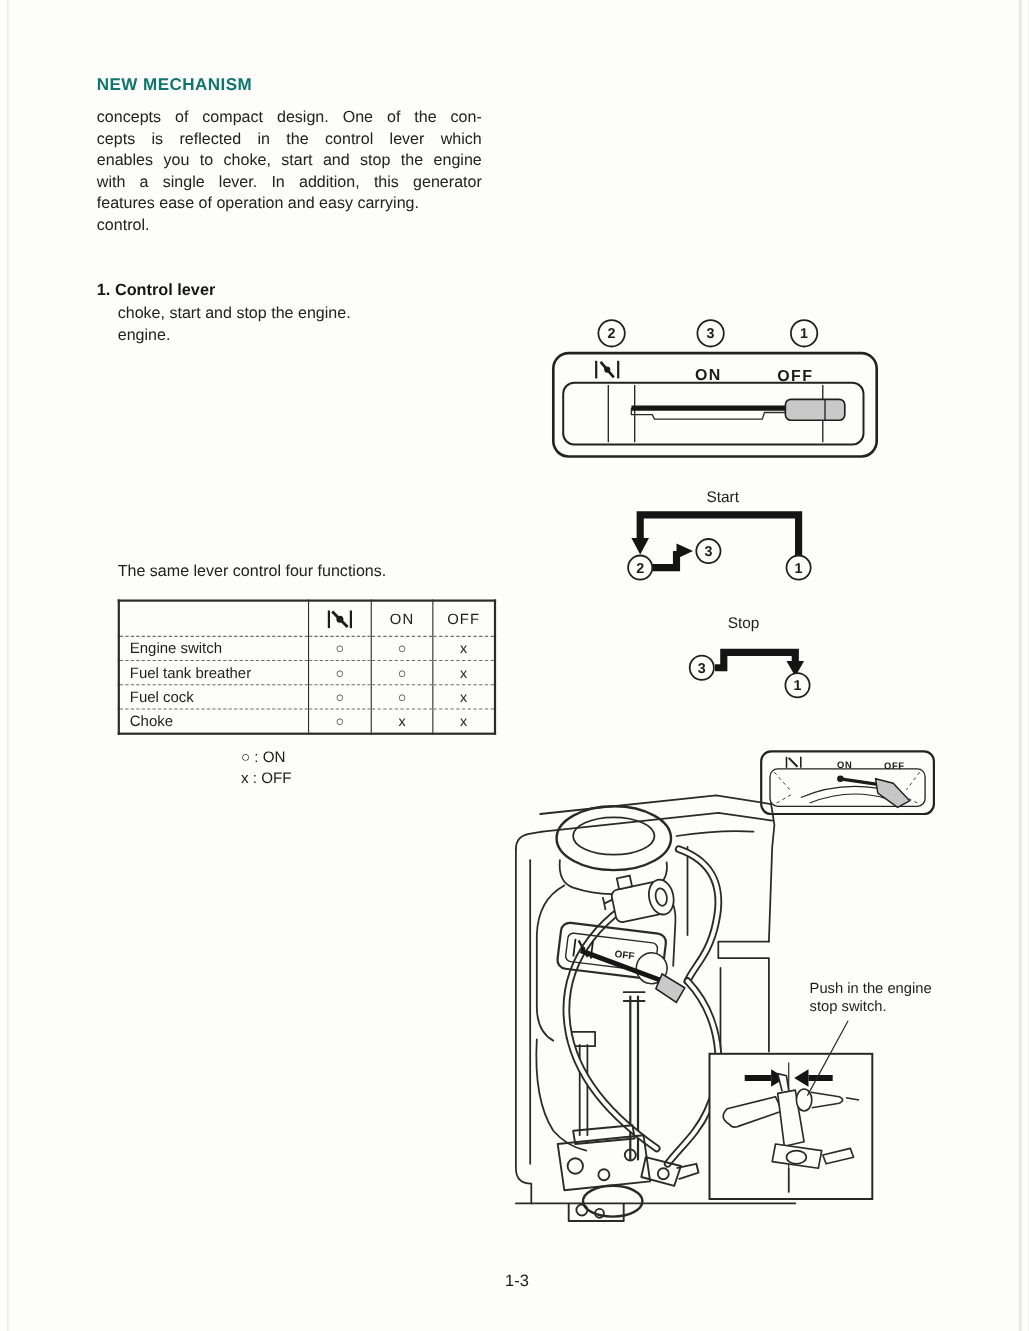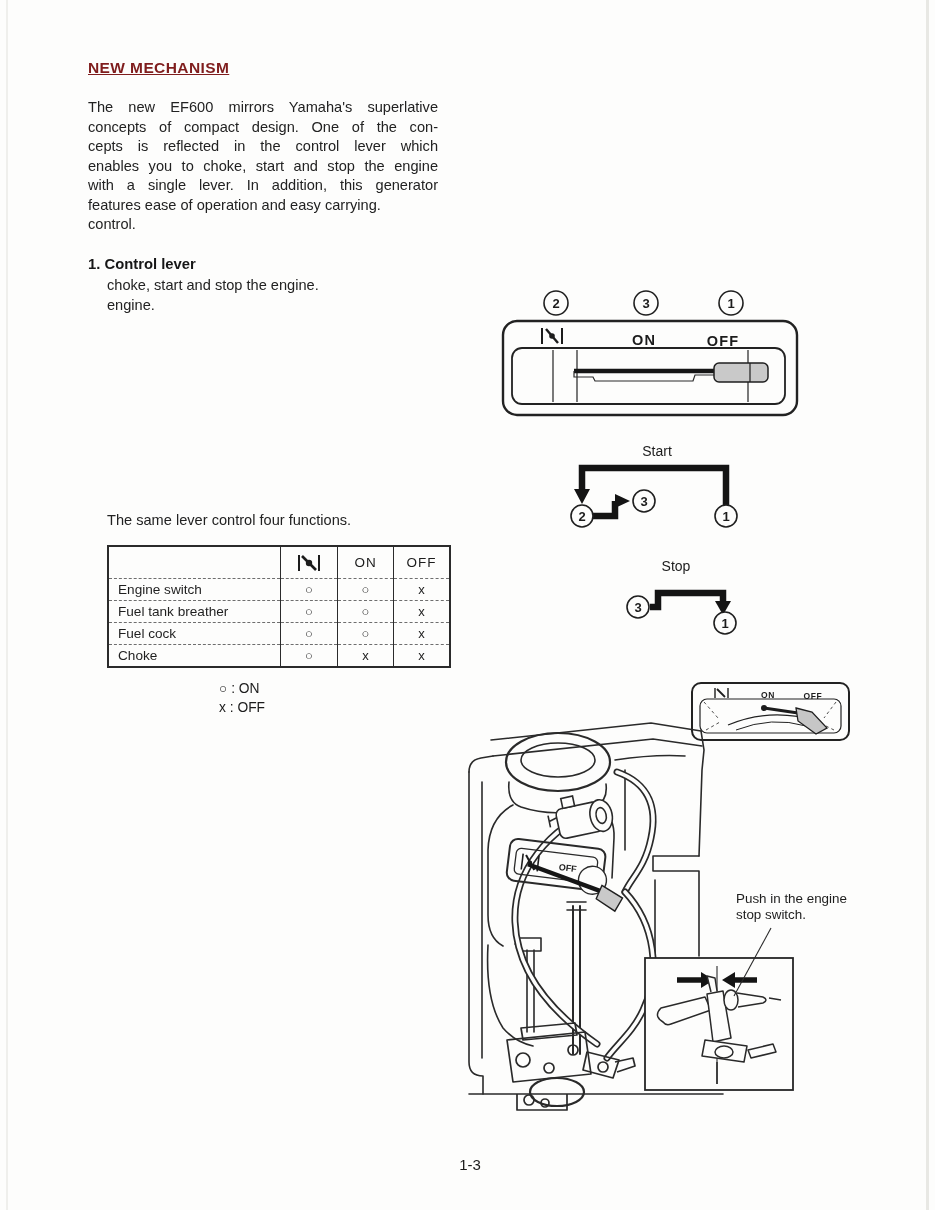--- a/index.html
+++ b/index.html
@@ -6,21 +6,21 @@
   .page{
     position:relative;width:935px;height:1210px;margin:0 auto;
     background:#fdfdfc;color:#1f1f1f;overflow:hidden;
     font-family:"Liberation Sans", sans-serif;
   }
   .abs{position:absolute;}
   .scan-edge{position:absolute;pointer-events:none;}
 
   
   .heading{
-    left:88px;top:59px;font-size:15.5px;font-weight:bold;letter-spacing:.4px;color:#7f1d1d;text-decoration:underline;
+    left:88px;top:69px;font-size:15.5px;font-weight:bold;letter-spacing:.4px;color:#0f766e;
   }
   .intro{left:88px;top:98px;width:350px;font-size:14.6px;line-height:19.5px;color:#222;}
   .jline{text-align:justify;text-align-last:justify;}
   .sec-title{left:88px;top:256px;font-size:14.8px;font-weight:bold;color:#161616;}
   .sec-body{left:107px;top:276px;width:331px;font-size:14.6px;line-height:19.5px;color:#222;}
   .caption{left:107px;top:512px;font-size:14.6px;color:#222;}
 
   
   .fn-table{
     left:107px;top:545px;border-collapse:collapse;table-layout:fixed;
@@ -50,21 +50,20 @@
 </head>
 <body>
 
 <div class="page">
 
   <div class="scan-edge" style="left:6px;top:0;width:2px;height:1210px;background:#efefec"></div>
   <div class="scan-edge" style="left:926px;top:0;width:3px;height:1210px;background:#e8e8e4"></div>
 
   <div class="abs heading">NEW MECHANISM</div>
   <div class="abs intro">
-    <div class="jline">The new EF600 mirrors Yamaha's superlative</div>
     <div class="jline">concepts of compact design. One of the con-</div>
     <div class="jline">cepts is reflected in the control lever which</div>
     <div class="jline">enables you to choke, start and stop the engine</div>
     <div class="jline">with a single lever. In addition, this generator</div>
     <div>features ease of operation and easy carrying.</div>
     <div>control.</div>
   </div>
 
   <div class="abs sec-title">1. Control lever</div>
   <div class="abs sec-body">

